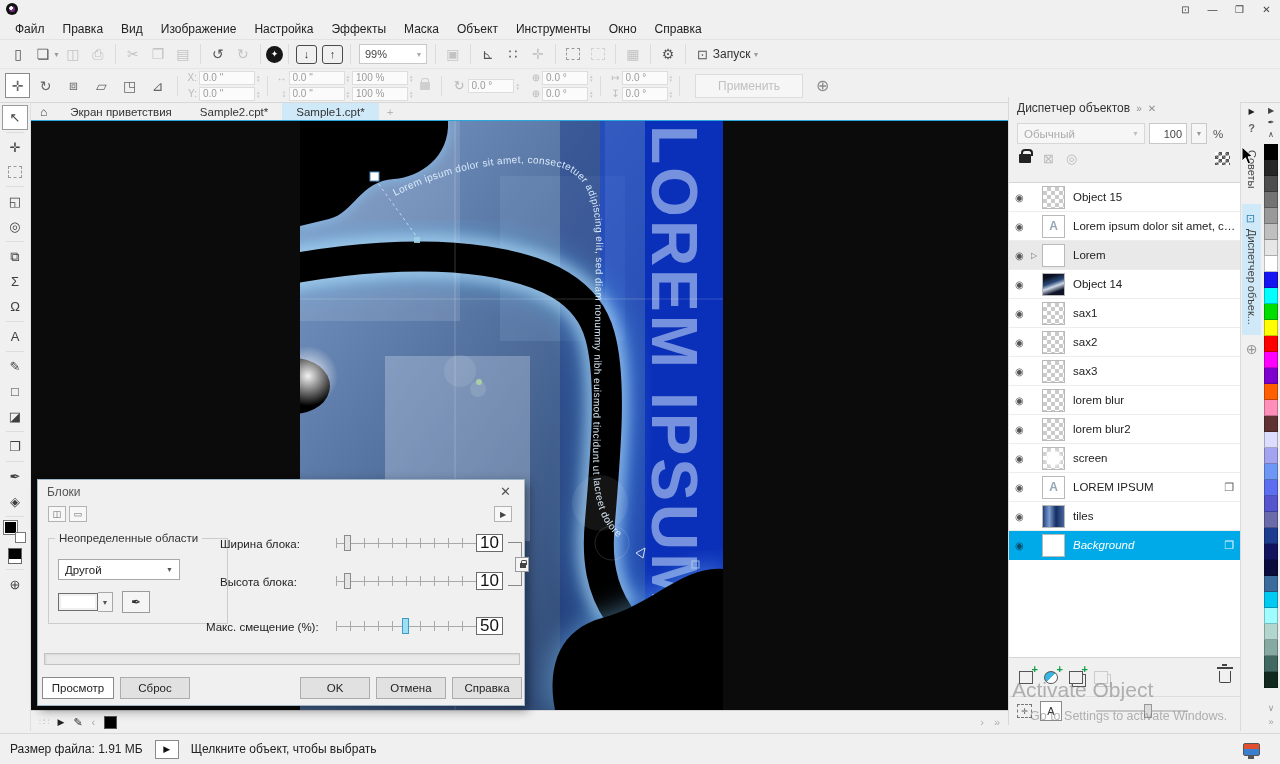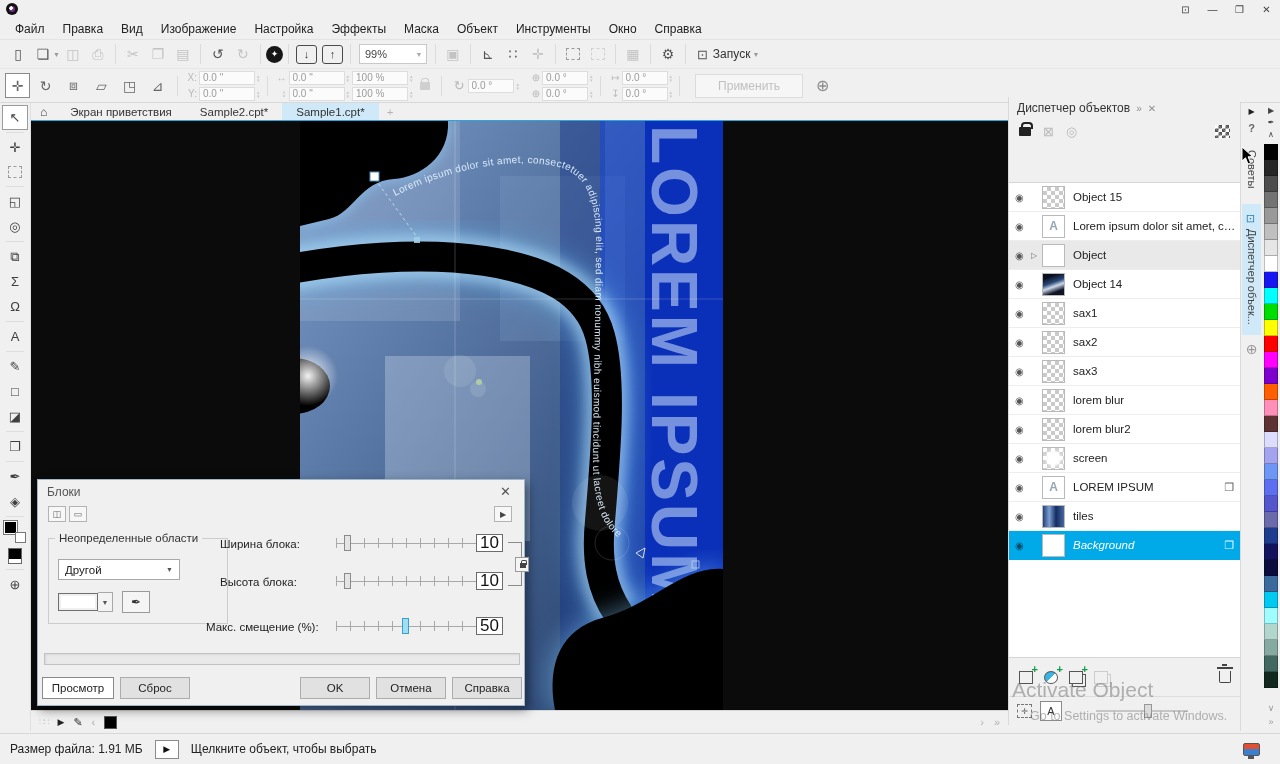--- a/index.html
+++ b/index.html
@@ -498,20 +498,29 @@
   <button class="dlg-btn" style="left:338px;width:70px">Отмена</button>
   <button class="dlg-btn" style="left:414px;width:70px">Справка</button>
 </div>
 
 <div class="docker">
   <div class="om-head">
     <span>Диспетчер объектов</span>
     <span class="hbtn">»</span>
     <span class="hbtn">✕</span>
   </div>
+  <div class="om-ctl">
+    <div class="om-select">
+      <span>Обычный</span>
+        <span class="dd">▼</span>
+    </div>
+    <input class="om-opacity" readonly="" value="100" style="">
+    <div class="om-sl-btn">▼</div>
+    <span class="om-pct">%</span>
+  </div>
   <div class="om-icons">
     <span class="padlock"></span>
     <span class="om-ic">⊠</span>
     <span class="om-ic">◎</span>
     <span class="checklock"></span>
   </div>
   <div class="om-list">
       <div class="om-row">
         <span class="om-eye">◉</span>
         <span class="om-exp"></span>
@@ -521,21 +530,21 @@
       <div class="om-row">
         <span class="om-eye">◉</span>
         <span class="om-exp"></span>
         <span class="om-thumb">A</span>
         <span class="om-label">Lorem ipsum dolor sit amet, conse...</span>
       </div>
       <div class="om-row hl">
         <span class="om-eye">◉</span>
         <span class="om-exp">▷</span>
         <span class="om-thumb"></span>
-        <span class="om-label">Object</span>
+        <span class="om-label">Lorem</span>
       </div>
       <div class="om-row">
         <span class="om-eye">◉</span>
         <span class="om-exp"></span>
         <span class="om-thumb t-image"></span>
         <span class="om-label">Object 14</span>
       </div>
       <div class="om-row">
         <span class="om-eye">◉</span>
         <span class="om-exp"></span>

